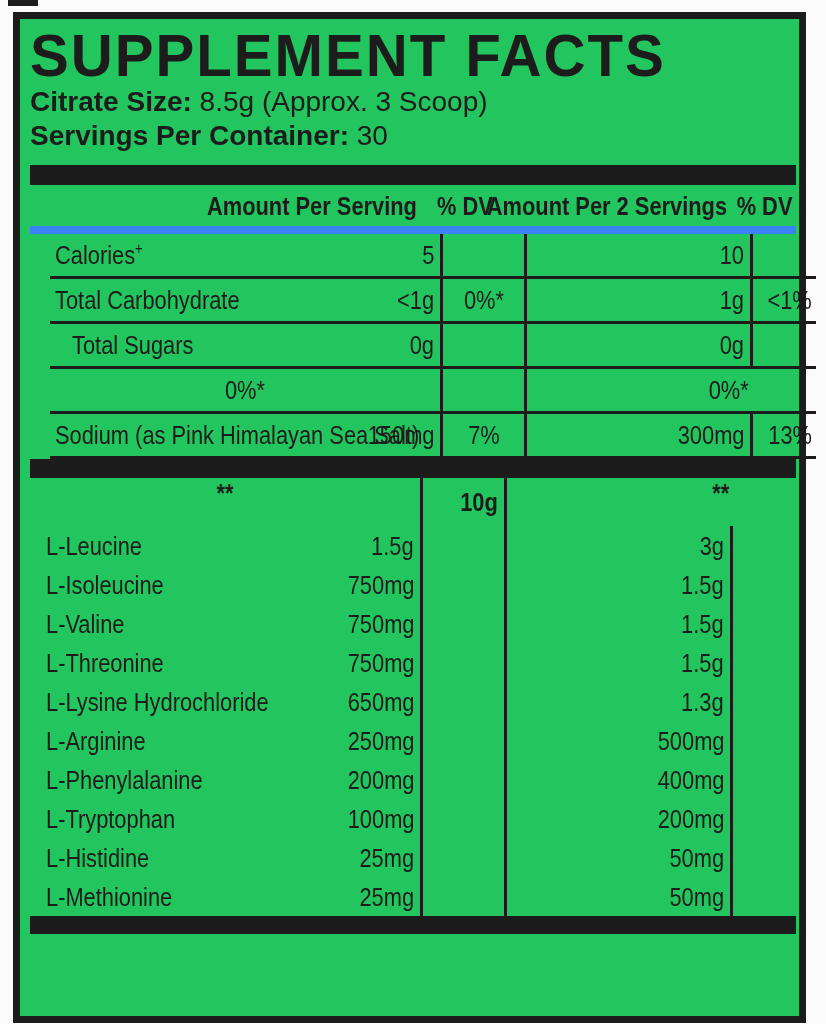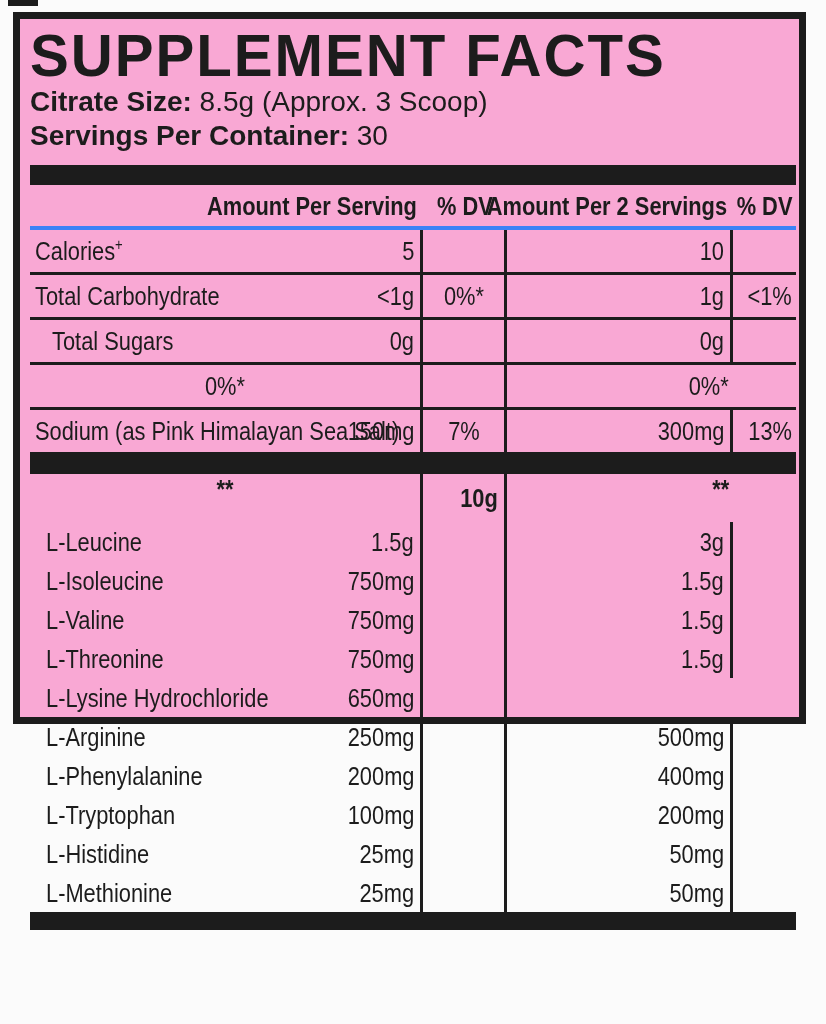--- a/index.html
+++ b/index.html
@@ -2,37 +2,37 @@
 <html><head>
 <meta charset="utf-8">
 <style>
   html,body{margin:0;padding:0;background:#f4f4f4;}
   .sheet{
     position:relative;width:826px;height:1024px;background:#fbfbfb;
     font-family:"Liberation Sans",sans-serif;color:#1c1c1c;overflow:hidden;
   }
   .edge-artifact{position:absolute;left:8px;top:0;width:30px;height:6px;background:#1c1c1c;}
   .frame{
-    position:absolute;left:13px;top:12px;width:793px;height:712px;
-    border:7px solid #1c1c1c;background:#f9a8d4;box-sizing:border-box;
+    position:absolute;left:13px;top:12px;width:793px;height:1011px;
+    border:7px solid #1c1c1c;background:#22c55e;box-sizing:border-box;
   }
   .content{position:relative;padding:10px 10px 0 10px;}
   .title{
     font-size:60px;font-weight:bold;letter-spacing:2px;line-height:54px;
     white-space:nowrap;transform:scaleX(0.97);transform-origin:left center;
   }
   .serv-line{font-size:28px;line-height:31px;margin-top:3px;}
   .serv-line .b{font-weight:bold;}
   .bar{width:766px;background:#1c1c1c;}
   .bar1{height:20px;margin-top:14px;}
   .bar2{height:19px;}
   .bar3{height:18px;}
   .grid{display:grid;grid-template-columns:393px 84px 226px 63px;width:766px;}
-  .row{height:42px;border-bottom:3px solid #1c1c1c;}
-  .head-row{height:41px;border-bottom:4px solid #3b82f6;}
+  .row{height:42px;border-bottom:3px solid #1c1c1c;margin-left:20px;}
+  .head-row{height:41px;border-bottom:8px solid #3b82f6;}
   .xrow{height:48px;}
   .arow{height:39px;}
   .cell{position:relative;box-sizing:border-box;}
   .vb .c1,.vb .c2,.vb .c3{border-right:3px solid #1c1c1c;}
   .t{
     position:absolute;top:50%;white-space:nowrap;font-size:26px;
   }
   .lbl{left:5px;transform:translateY(-50%) scaleX(0.84);transform-origin:left center;}
   .ind1{left:22px;}
   .ind2{left:44px;}
@@ -219,20 +219,23 @@
           </div>
         <div class="cell c4"></div>
       </div>
 
       <div class="grid arow vb">
         <div class="cell c1">
           <span class="t lbl inda">L-Lysine Hydrochloride</span>
           <span class="t amt">650mg</span>
         </div>
         <div class="cell c2"></div>
+        <div class="cell c3">
+            <span class="t amt">1.3g</span>
+          </div>
         <div class="cell c4"></div>
       </div>
 
       <div class="grid arow vb">
         <div class="cell c1">
           <span class="t lbl inda">L-Arginine</span>
           <span class="t amt">250mg</span>
         </div>
         <div class="cell c2"></div>
         <div class="cell c3">

